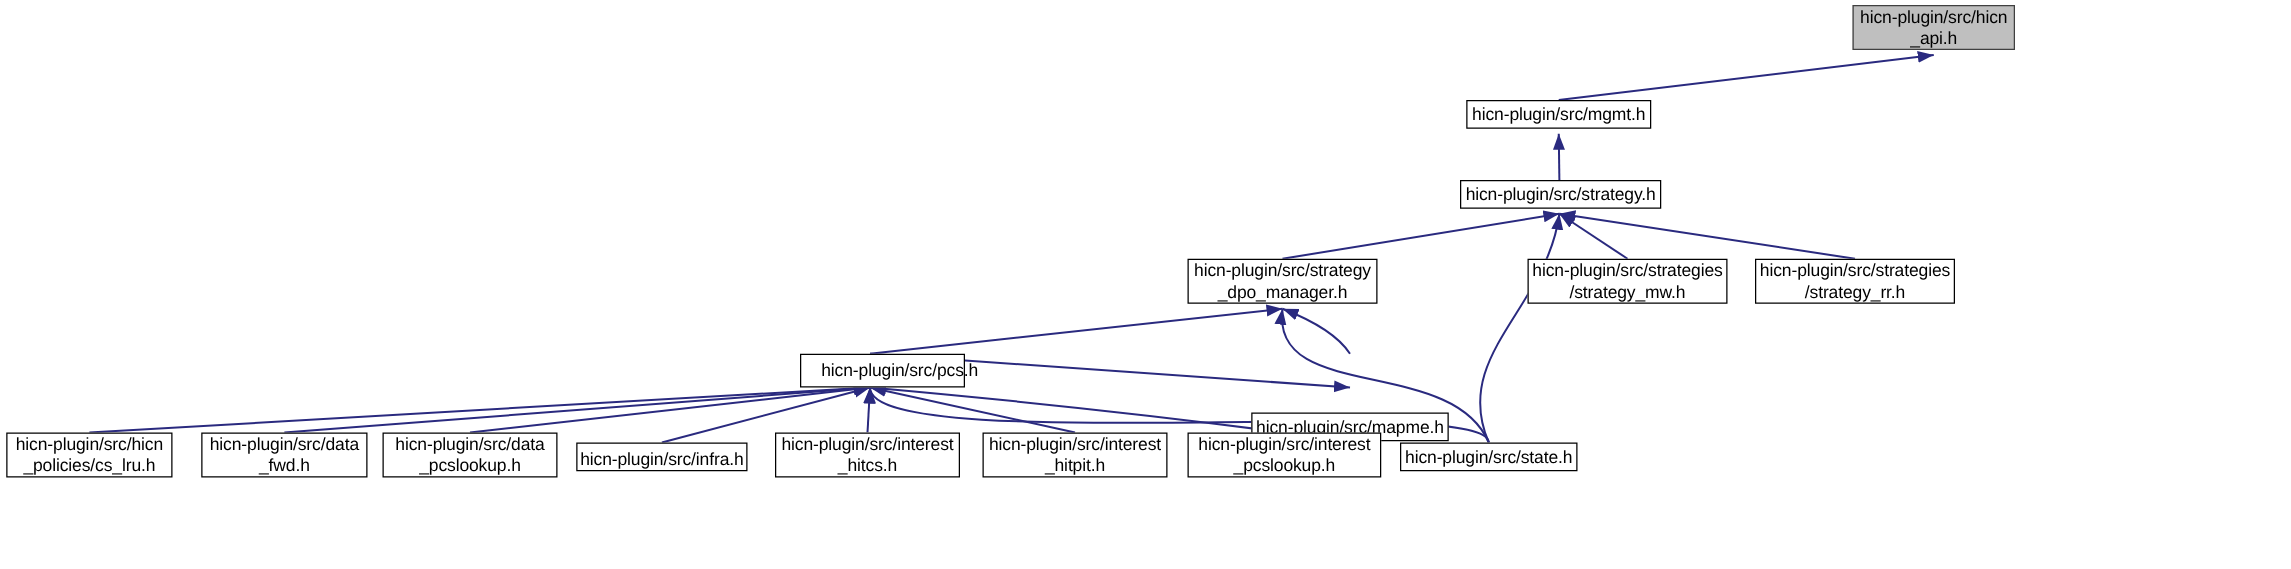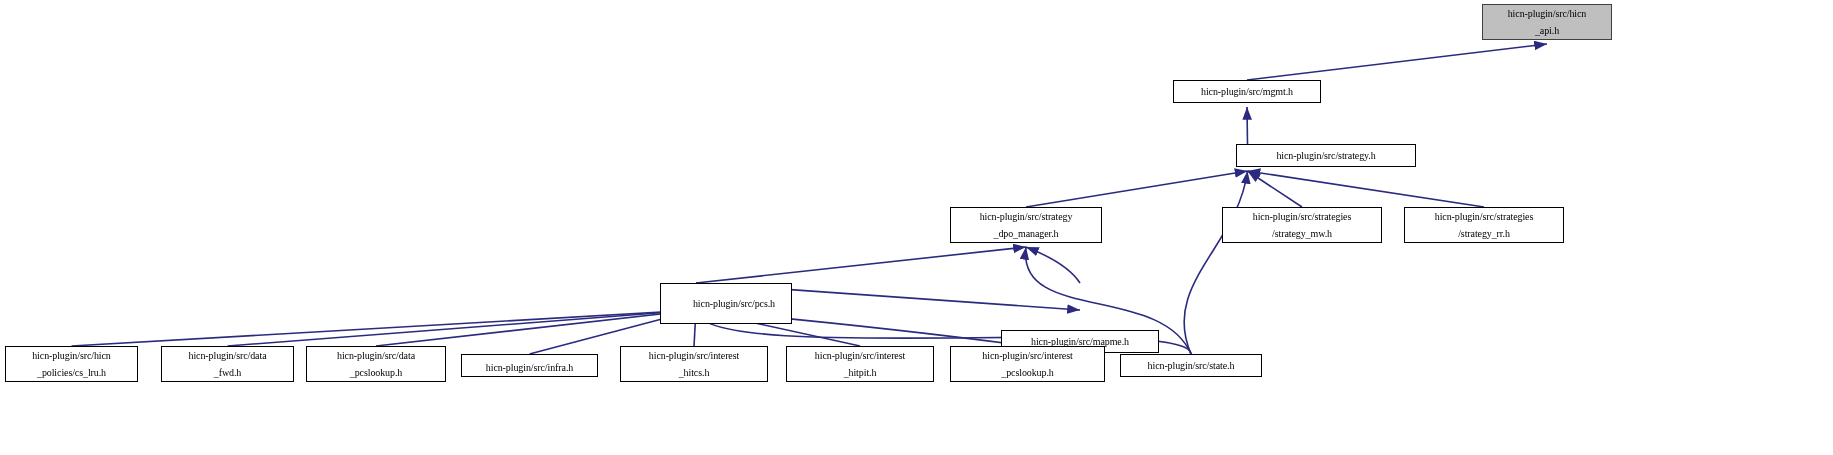--- a/index.html
+++ b/index.html
@@ -24,30 +24,29 @@
     width: 1833px;
     height: 455px;
     pointer-events: none;
   }
   .node {
     position: absolute;
     box-sizing: border-box;
     border: 1px solid #000000;
     background: #ffffff;
     color: #000000;
-    font-size: 10px;
+    font-size: 14px;
     line-height: 17px;
     text-align: center;
     display: flex;
     align-items: center;
     justify-content: center;
     white-space: pre;
     letter-spacing: -0.1px;
     z-index: 2;
-    font-family: Liberation Serif, serif;
   }
   .node.current {
     background: #bfbfbf;
     border: 1px solid #404040;
   }
   .node-label {
     display: block;
     width: 100%;
     text-align: center;
   }
@@ -77,29 +76,29 @@
       <line x1="376" y1="346" x2="696" y2="310" stroke="#2a2a7f" stroke-width="1.6" marker-end="url(#arrow)"></line>
       <line x1="529.5" y1="354" x2="696" y2="310" stroke="#2a2a7f" stroke-width="1.6" marker-end="url(#arrow)"></line>
       <line x1="694" y1="346" x2="696" y2="310" stroke="#2a2a7f" stroke-width="1.6" marker-end="url(#arrow)"></line>
       <line x1="860" y1="346" x2="696" y2="310" stroke="#2a2a7f" stroke-width="1.6" marker-end="url(#arrow)"></line>
       <path d="M1027.5,346 Q875.75,326 696,310" fill="none" stroke="#2a2a7f" stroke-width="1.6" marker-end="url(#arrow)"></path>
       <path d="M1191,354 C1191,314 696,366 696,310" fill="none" stroke="#2a2a7f" stroke-width="1.6" marker-end="url(#arrow)"></path>
     </svg>
 <div class="node current" style="left: 1482px; top: 4px; width: 130px; height: 36px;"><span class="node-label">hicn-plugin/src/hicn
 _api.h</span></div>
     <div class="node" style="left: 1173px; top: 80px; width: 148px; height: 23px; align-items: center;"><span class="node-label">hicn-plugin/src/mgmt.h</span></div>
-    <div class="node" style="left: 1236px; top: 144px; width: 180px; height: 23px;"><span class="node-label">hicn-plugin/src/strategy.h</span></div>
+    <div class="node" style="left: 1168px; top: 144px; width: 161px; height: 23px;"><span class="node-label">hicn-plugin/src/strategy.h</span></div>
     <div class="node" style="left: 950px; top: 207px; width: 152px; height: 36px;"><span class="node-label">hicn-plugin/src/strategy
 _dpo_manager.h</span></div>
     <div class="node" style="left: 1222px; top: 207px; width: 160px; height: 36px;"><span class="node-label">hicn-plugin/src/strategies
 /strategy_mw.h</span></div>
     <div class="node" style="left: 1404px; top: 207px; width: 160px; height: 36px;"><span class="node-label">hicn-plugin/src/strategies
 /strategy_rr.h</span></div>
     <div class="node" style="left: 1001px; top: 283px; width: 158px; height: 23px; margin-top: 47px;"><span class="node-label">hicn-plugin/src/mapme.h</span></div>
-    <div class="node" style="left: 660px; top: 283px; width: 132px; height: 41px; padding-left: 16px;"><span class="node-label">hicn-plugin/src/pcs.h</span></div>
+    <div class="node" style="left: 640px; top: 283px; width: 132px; height: 27px; padding-left: 16px;"><span class="node-label">hicn-plugin/src/pcs.h</span></div>
     <div class="node" style="left: 5px; top: 346px; width: 133px; height: 36px;"><span class="node-label">hicn-plugin/src/hicn
 _policies/cs_lru.h</span></div>
     <div class="node" style="left: 161px; top: 346px; width: 133px; height: 36px;"><span class="node-label">hicn-plugin/src/data
 _fwd.h</span></div>
     <div class="node" style="left: 306px; top: 346px; width: 140px; height: 36px;"><span class="node-label">hicn-plugin/src/data
 _pcslookup.h</span></div>
     <div class="node" style="left: 461px; top: 354px; width: 137px; height: 23px; align-items: flex-end;"><span class="node-label">hicn-plugin/src/infra.h</span></div>
     <div class="node" style="left: 620px; top: 346px; width: 148px; height: 36px;"><span class="node-label">hicn-plugin/src/interest
 _hitcs.h</span></div>
     <div class="node" style="left: 786px; top: 346px; width: 148px; height: 36px;"><span class="node-label">hicn-plugin/src/interest

